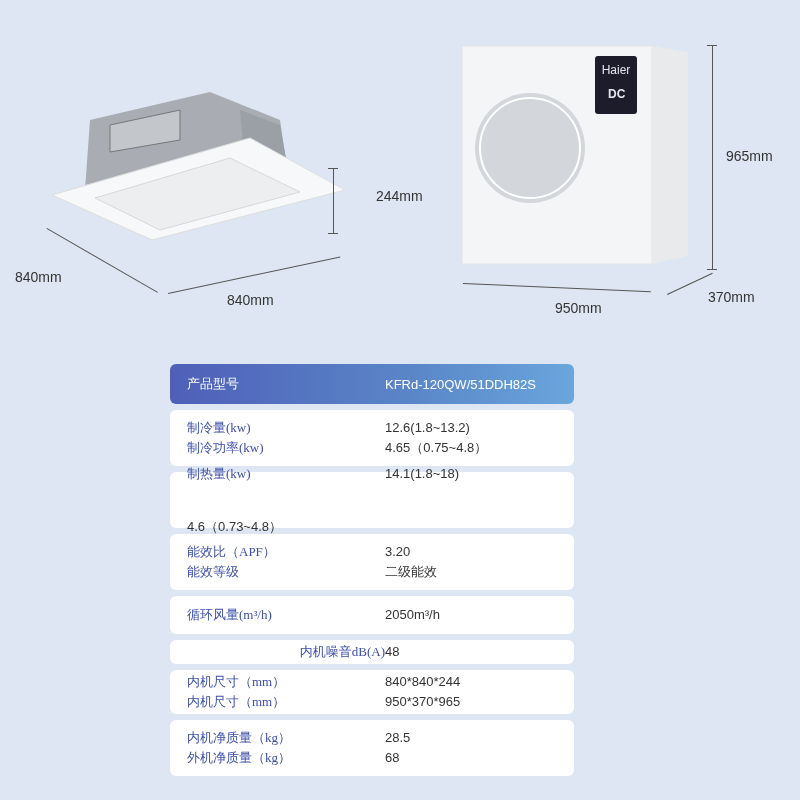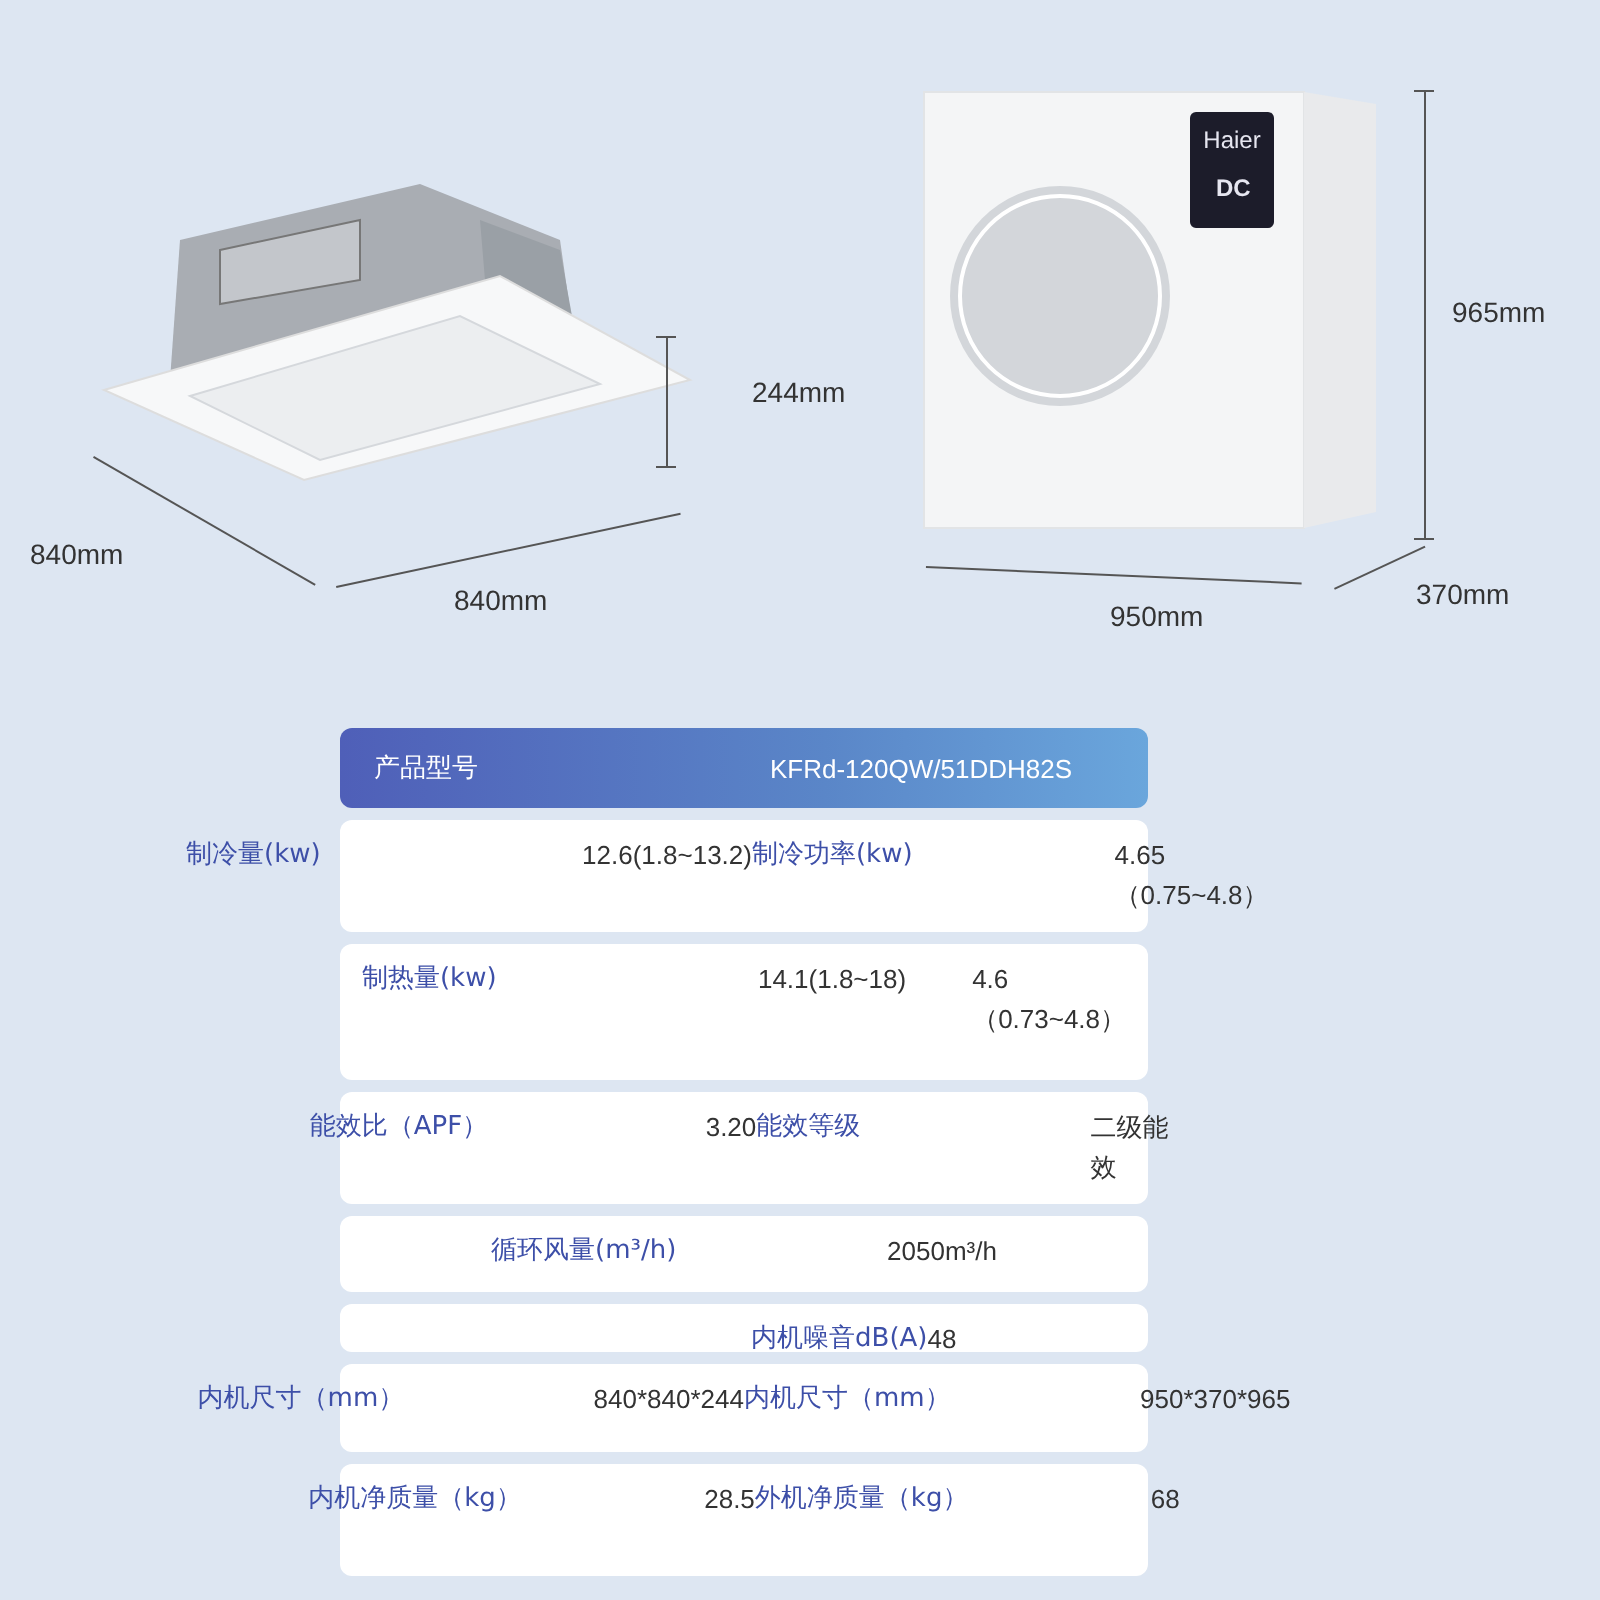--- a/index.html
+++ b/index.html
@@ -22,24 +22,24 @@
     position: absolute; left: 170px; top: 364px; width: 404px;
   }
   .hdr {
     height: 40px; border-radius: 6px;
     background: linear-gradient(90deg, #4f5fb8 0%, #5a86c8 60%, #6aa6dc 100%);
     display: flex; align-items: center; padding: 0 17px;
     color: #fff; font-size: 13px;
   }
   .row {
     background: #fff; border-radius: 6px; margin-top: 6px;
-    padding: 8px 17px; display: flex; flex-direction: row; justify-content: center;
+    padding: 8px 17px; display: flex; flex-direction: column; justify-content: center;
   }
   .line-item { display: flex; font-size: 13px; line-height: 20px; }
-  .k { width: 198px; color: #3d4fa8; }
+  .k { width: 198px; color: #3d4fa8; font-family: Liberation Serif, serif; }
   .v { color: #333; font-family: "Liberation Sans", sans-serif; }
   .hdr .k { color: #fff; }
   .hdr .v { color: #fff; text-align: right; }
 </style>
 </head>
 <body>
 
 <svg class="indoor" viewBox="0 0 320 200">
   <polygon points="50,40 170,12 240,40 250,110 120,130 45,110" fill="#a9adb3"></polygon>
   <polygon points="70,45 140,30 140,60 70,72" fill="#c3c6cb" stroke="#777" stroke-width="1"></polygon>
@@ -82,21 +82,21 @@
   <div class="row" style="height:56px;">
     <div class="line-item">
         <span class="k">制冷量(kw)</span>
         <span class="v">12.6(1.8~13.2)</span>
       </div>
     <div class="line-item">
         <span class="k">制冷功率(kw)</span>
         <span class="v">4.65（0.75~4.8）</span>
       </div>
   </div>
-  <div class="row" style="height:68px;gap:33px;">
+  <div class="row" style="height:56px;gap:33px;">
     <div class="line-item">
         <span class="k">制热量(kw)</span>
         <span class="v">14.1(1.8~18)</span>
       </div>
     <div class="line-item">
         <span class="v">4.6（0.73~4.8）</span>
       </div>
   </div>
   <div class="row" style="height:56px;">
     <div class="line-item">

